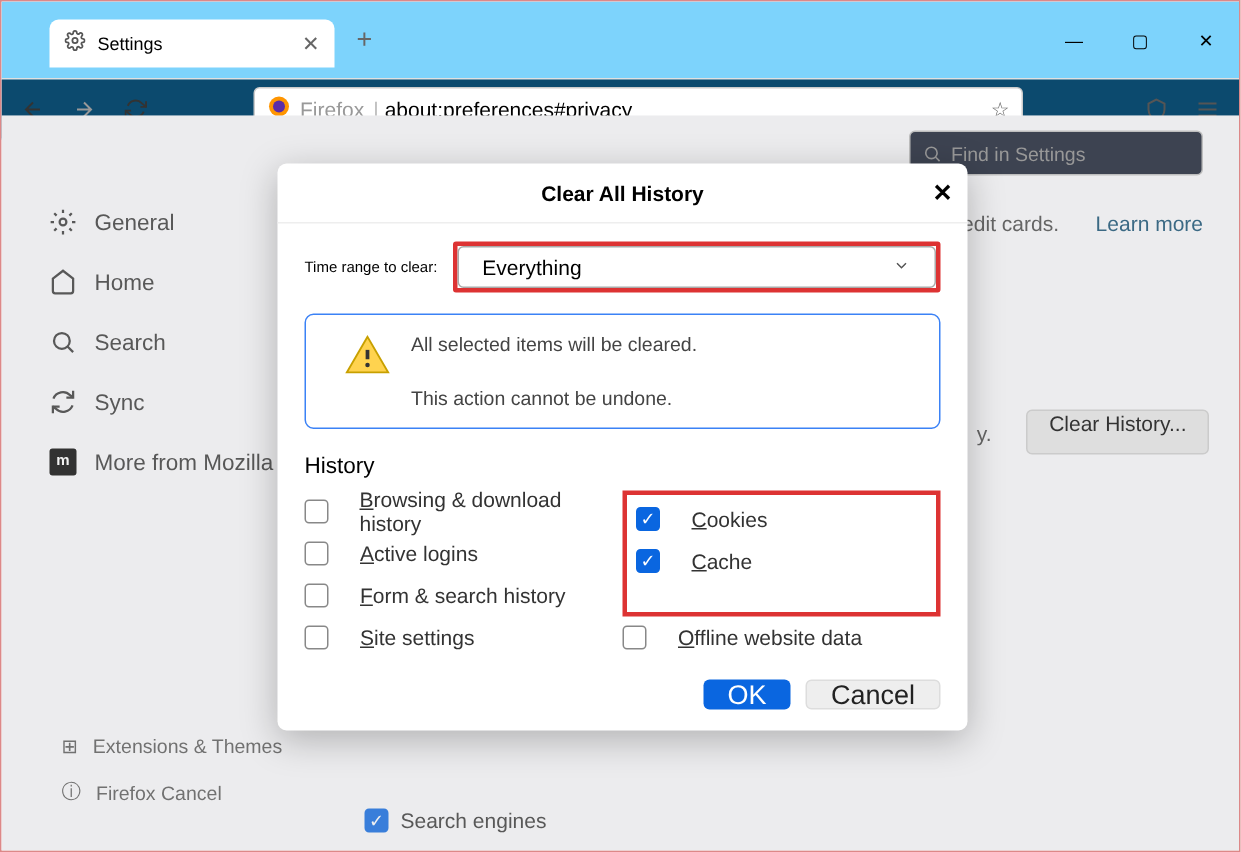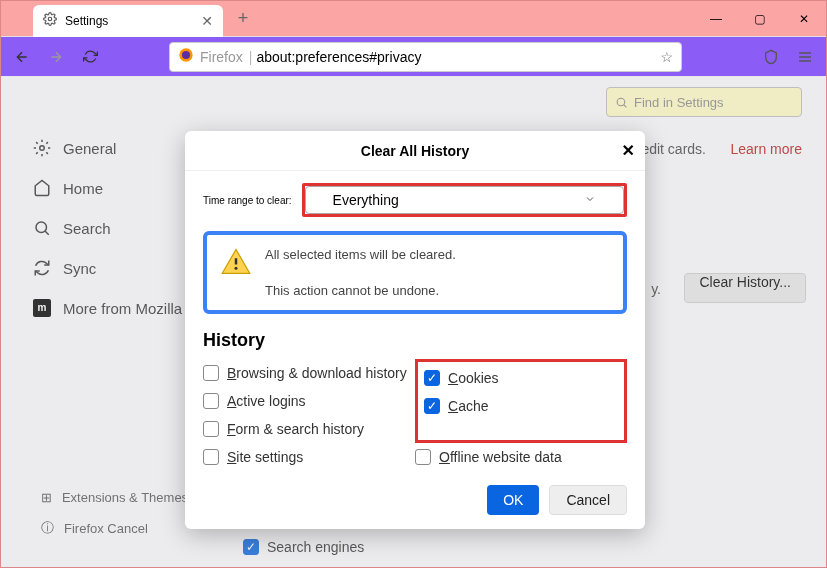--- a/index.html
+++ b/index.html
@@ -1,68 +1,68 @@
 <!DOCTYPE html>
 <html><head>
 <meta charset="utf-8">
 <style>
   * { box-sizing: border-box; font-family: "Segoe UI", Arial, sans-serif; }
   body { margin: 0; width: 827px; height: 568px; background: #fff; overflow: hidden; position: relative; border: 1px solid #d88; }
   
   
-  .titlebar { height: 36px; display: flex; align-items: center; background: #fca5a5; border-bottom: 1px solid #e0e0e0; }
+  .titlebar { height: 52px; display: flex; align-items: center; background: #7dd3fc; border-bottom: 1px solid #e0e0e0; }
   .tab { display: flex; align-items: center; gap: 8px; background: #fff; height: 32px; margin: 4px 0 0 32px; padding: 0 10px; border-radius: 6px 6px 0 0; min-width: 190px; font-size: 12px; }
   .tab-close { margin-left: auto; font-size: 14px; color: #666; }
   .newtab { margin-left: 8px; font-size: 18px; color: #666; width: 24px; text-align: center; }
   .win-controls { margin-left: auto; display: flex; }
   .win-btn { width: 44px; height: 36px; display: flex; align-items: center; justify-content: center; font-size: 12px; }
   
   
-  .toolbar { height: 40px; display: flex; align-items: center; padding: 0 6px; gap: 4px; background: #8b5cf6; border-bottom: 1px solid #e8e8e8; }
+  .toolbar { height: 40px; display: flex; align-items: center; padding: 0 6px; gap: 4px; background: #0c4a6e; border-bottom: 1px solid #e8e8e8; }
   .tb-btn { width: 30px; height: 30px; display: flex; align-items: center; justify-content: center; color: #555; border-radius: 4px; }
   .urlbar { flex: 1; height: 30px; display: flex; align-items: center; border: 1px solid #ccc; border-radius: 4px; margin: 0 70px 0 60px; padding: 0 8px; font-size: 14px; background: #fff; }
   .urlbar .ff-icon { margin-right: 6px; }
   .urlbar .proto { color: #999; margin-right: 2px; }
   .urlbar .star { margin-left: auto; color: #666; }
   
   
   .page { position: absolute; top: 76px; left: 0; right: 0; bottom: 0; background: #f9f9fb; padding: 12px 24px; }
   .overlay-dim { position: absolute; top: 76px; left: 0; right: 0; bottom: 0; background: rgba(200,200,200,0.25); }
-  .search-settings { position: absolute; right: 24px; top: 10px; width: 196px; height: 30px; border: 1px solid #bbb; border-radius: 4px; display: flex; align-items: center; padding: 0 8px; font-size: 13px; color: #888; background: #fef9c3; }
+  .search-settings { position: absolute; right: 24px; top: 10px; width: 196px; height: 30px; border: 1px solid #bbb; border-radius: 4px; display: flex; align-items: center; padding: 0 8px; font-size: 13px; color: #888; background: #0f172a; }
   .sidebar { position: absolute; left: 32px; top: 62px; display: flex; flex-direction: column; gap: 22px; font-size: 15px; color: #333; }
   .sidebar-item { display: flex; align-items: center; gap: 12px; }
   .sidebar-item.active { color: #0a66e0; }
   .side-ic { width: 18px; display: inline-flex; justify-content: center; }
   .lower-links { position: absolute; left: 40px; bottom: 30px; display: flex; flex-direction: column; gap: 14px; font-size: 13px; color: #555; }
   .lower-links div { display: flex; align-items: center; gap: 10px; }
   .content-label { position: absolute; right: 120px; top: 64px; font-size: 14px; color: #444; }
-  .learn-more { position: absolute; right: 24px; top: 64px; font-size: 14px; color: #b91c1c; }
+  .learn-more { position: absolute; right: 24px; top: 64px; font-size: 14px; color: #0c4a6e; }
   .y-end { position: absolute; right: 165px; top: 204px; font-size: 14px; color: #444; }
   .clear-history-btn { position: absolute; right: 20px; top: 196px; height: 30px; padding: 0 14px; background: #e6e6e6; border: 1px solid #ccc; border-radius: 4px; font-size: 14px; }
   .search-engines { position: absolute; left: 242px; bottom: 12px; display: flex; align-items: center; gap: 8px; font-size: 14px; color: #333; }
   
   
-  .dialog { position: absolute; left: 184px; top: 130px; width: 460px; background: #fff; border-radius: 6px; box-shadow: 0 6px 24px rgba(0,0,0,0.25); padding-bottom: 14px; }
+  .dialog { position: absolute; left: 184px; top: 108px; width: 460px; background: #fff; border-radius: 6px; box-shadow: 0 6px 24px rgba(0,0,0,0.25); padding-bottom: 14px; }
   .dlg-head { display: flex; align-items: center; justify-content: center; height: 40px; border-bottom: 1px solid #eee; position: relative; font-size: 14px; font-weight: 600; }
   .dlg-close { position: absolute; right: 10px; top: 10px; font-size: 16px; }
   .dlg-body { padding: 12px 18px 0 18px; }
   .timerow { display: flex; align-items: center; gap: 10px; }
   .timerow label { font-size: 10px; }
   .select-wrap { flex: 1; border: 3px solid #d33; border-radius: 2px; padding: 0; }
-  .select-inner { border: 1px solid #aaa; border-radius: 4px; height: 28px; display: flex; align-items: center; padding: 0 27px; font-size: 14px; justify-content: space-between; }
-  .warn-box { margin-top: 14px; border: 4px solid #3b82f6; border-radius: 6px; padding: 12px 14px; display: flex; gap: 14px; align-items: flex-start; font-size: 13px; color: #444; }
+  .select-inner { border: 1px solid #aaa; border-radius: 4px; height: 28px; display: flex; align-items: center; padding: 0 16px; font-size: 14px; justify-content: space-between; }
+  .warn-box { margin-top: 14px; border: 1px solid #3b82f6; border-radius: 6px; padding: 12px 26px; display: flex; gap: 14px; align-items: flex-start; font-size: 13px; color: #444; }
   .warn-ic svg { width: 30px; height: 30px; }
-  .section-h { font-weight: 700; font-size: 18px; margin: 16px 0 8px 0; }
-  .check-row { display: flex; align-items: center; gap: 8px; font-size: 14px; color: #333; height: 28px; }
+  .section-h { font-weight: 400; font-size: 15px; margin: 16px 0 8px 0; }
+  .check-row { display: flex; align-items: center; gap: 21px; font-size: 14px; color: #333; height: 28px; }
   .cbox { width: 16px; height: 16px; border: 1.5px solid #888; border-radius: 3px; display: inline-flex; align-items: center; justify-content: center; font-size: 12px; color: #fff; }
   .cbox.checked { background: #0a66e0; border-color: #0a66e0; }
   .grid2 { display: grid; grid-template-columns: 1fr 1fr; }
   .red-box { border: 3px solid #d33; padding: 2px 6px; }
   .dlg-footer { display: flex; justify-content: flex-end; gap: 10px; padding: 14px 18px 0 18px; }
-  .btn { height: 30px; padding: 0 16px; border-radius: 4px; font-size: 14px; display: inline-flex; align-items: center; }
+  .btn { height: 20px; padding: 0 16px; border-radius: 4px; font-size: 18px; display: inline-flex; align-items: center; }
   .btn-primary { background: #0a66e0; color: #fff; }
   .btn-secondary { background: #eee; color: #222; border: 1px solid #ddd; }
   .ul-first::first-letter { text-decoration: underline; }
 </style>
 </head>
 <body>
 
 <div class="titlebar">
   <div class="tab">
     <span>

